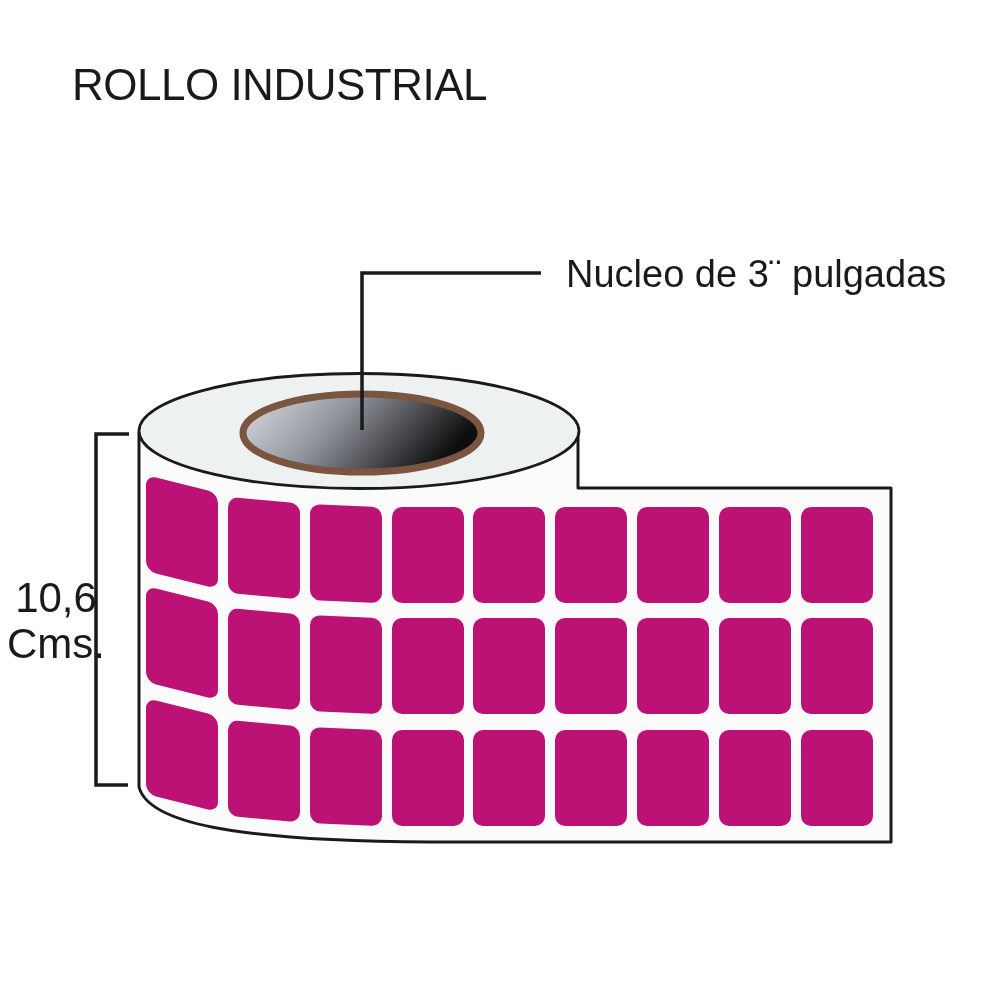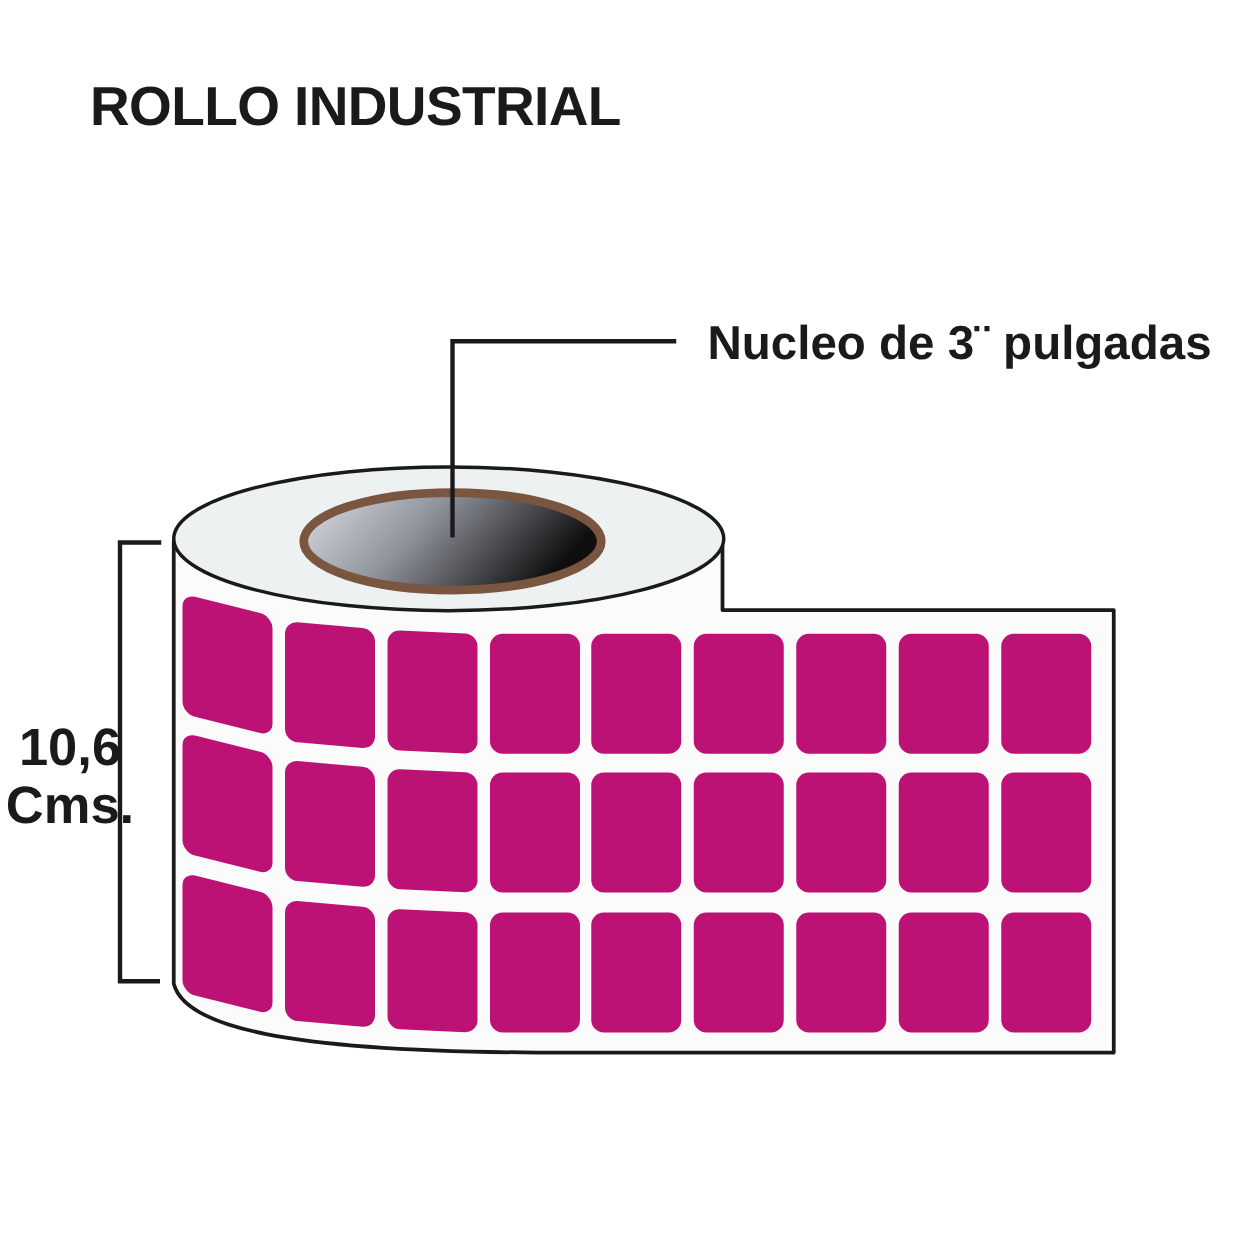--- a/index.html
+++ b/index.html
@@ -8,21 +8,21 @@
     --top-face:#EDF1F2;
     --body:#FCFBFC;
     --core-ring:#7A5540;
     --core-light:#DDE0E5;
     --core-mid:#8F939B;
     --core-dark:#0E0E0E;
     --background:#FFFFFF;
     --text:#1A1A1A;
   }
   html,body{margin:0;padding:0;background:var(--background);}
-  .stage{position:relative;width:1004px;height:1004px;background:var(--background);overflow:hidden;font-weight:bold;}
+  .stage{position:relative;width:1004px;height:1004px;background:var(--background);overflow:hidden;}
   svg{display:block;}
   .t{font-family:"Liberation Sans","DejaVu Sans",sans-serif;fill:var(--text);}
   .title-text{font-size:44px;letter-spacing:-0.5px;}
   .annot-text{font-size:38px;}
   .dim-text{font-size:42px;}
   .body-shape{fill:var(--body);stroke:var(--outline);stroke-width:3;stroke-linejoin:round;}
   .top-face{fill:var(--top-face);stroke:var(--outline);stroke-width:2.8;}
   .core{fill:url(#coreGrad);stroke:var(--core-ring);stroke-width:7;}
   .leader{stroke:var(--outline);stroke-width:3.5;fill:none;}
   .bracket{stroke:var(--outline);stroke-width:3.5;fill:none;}

